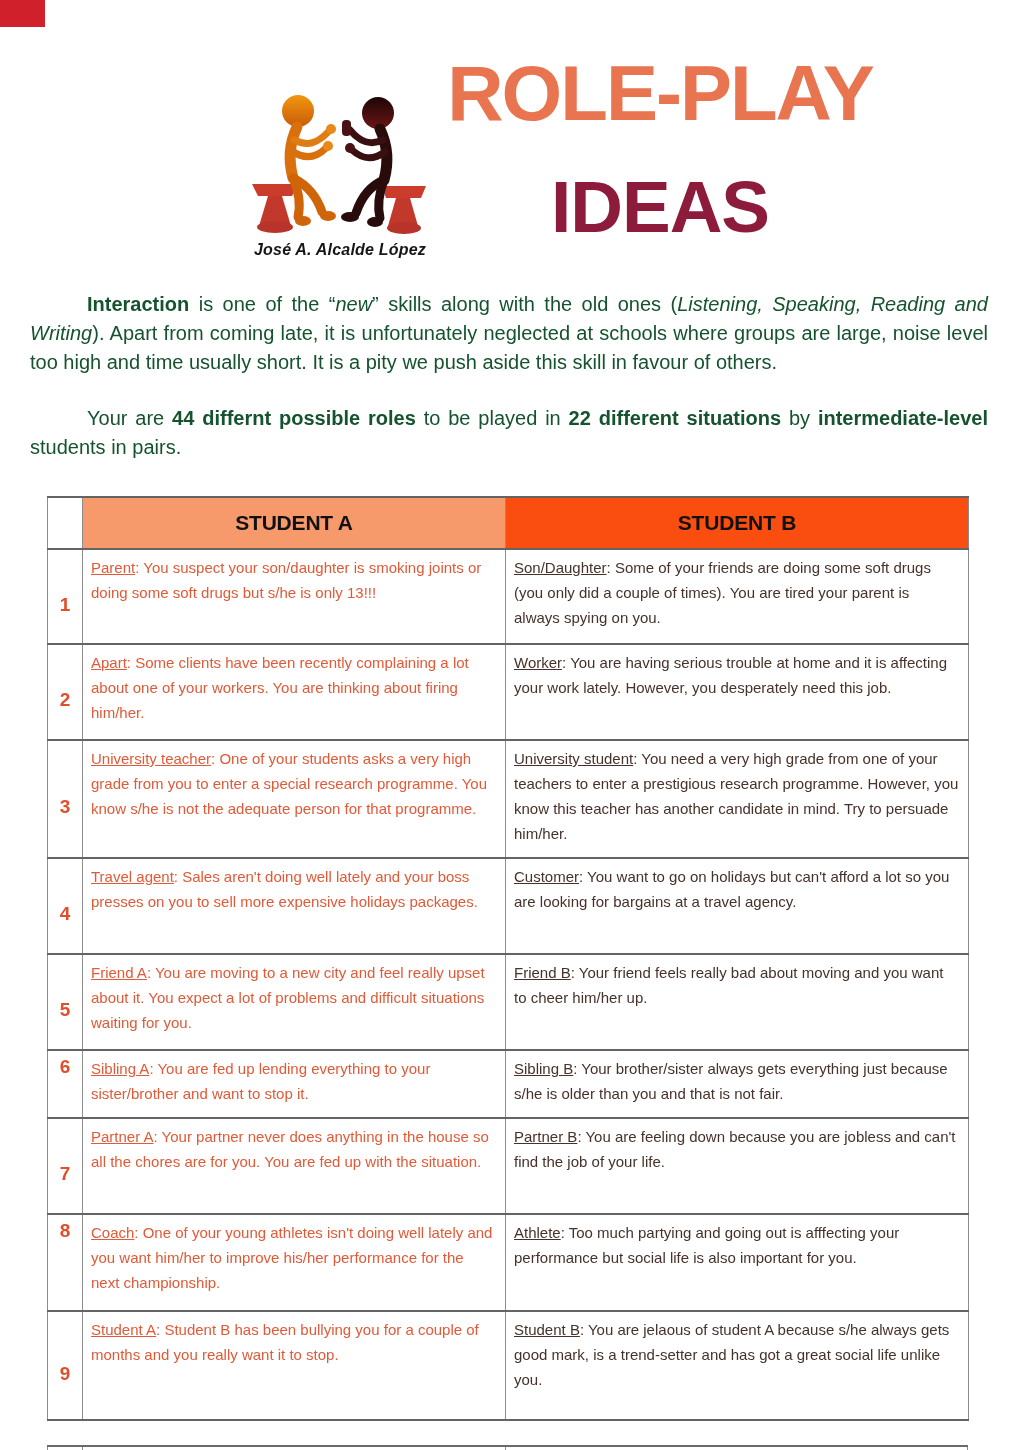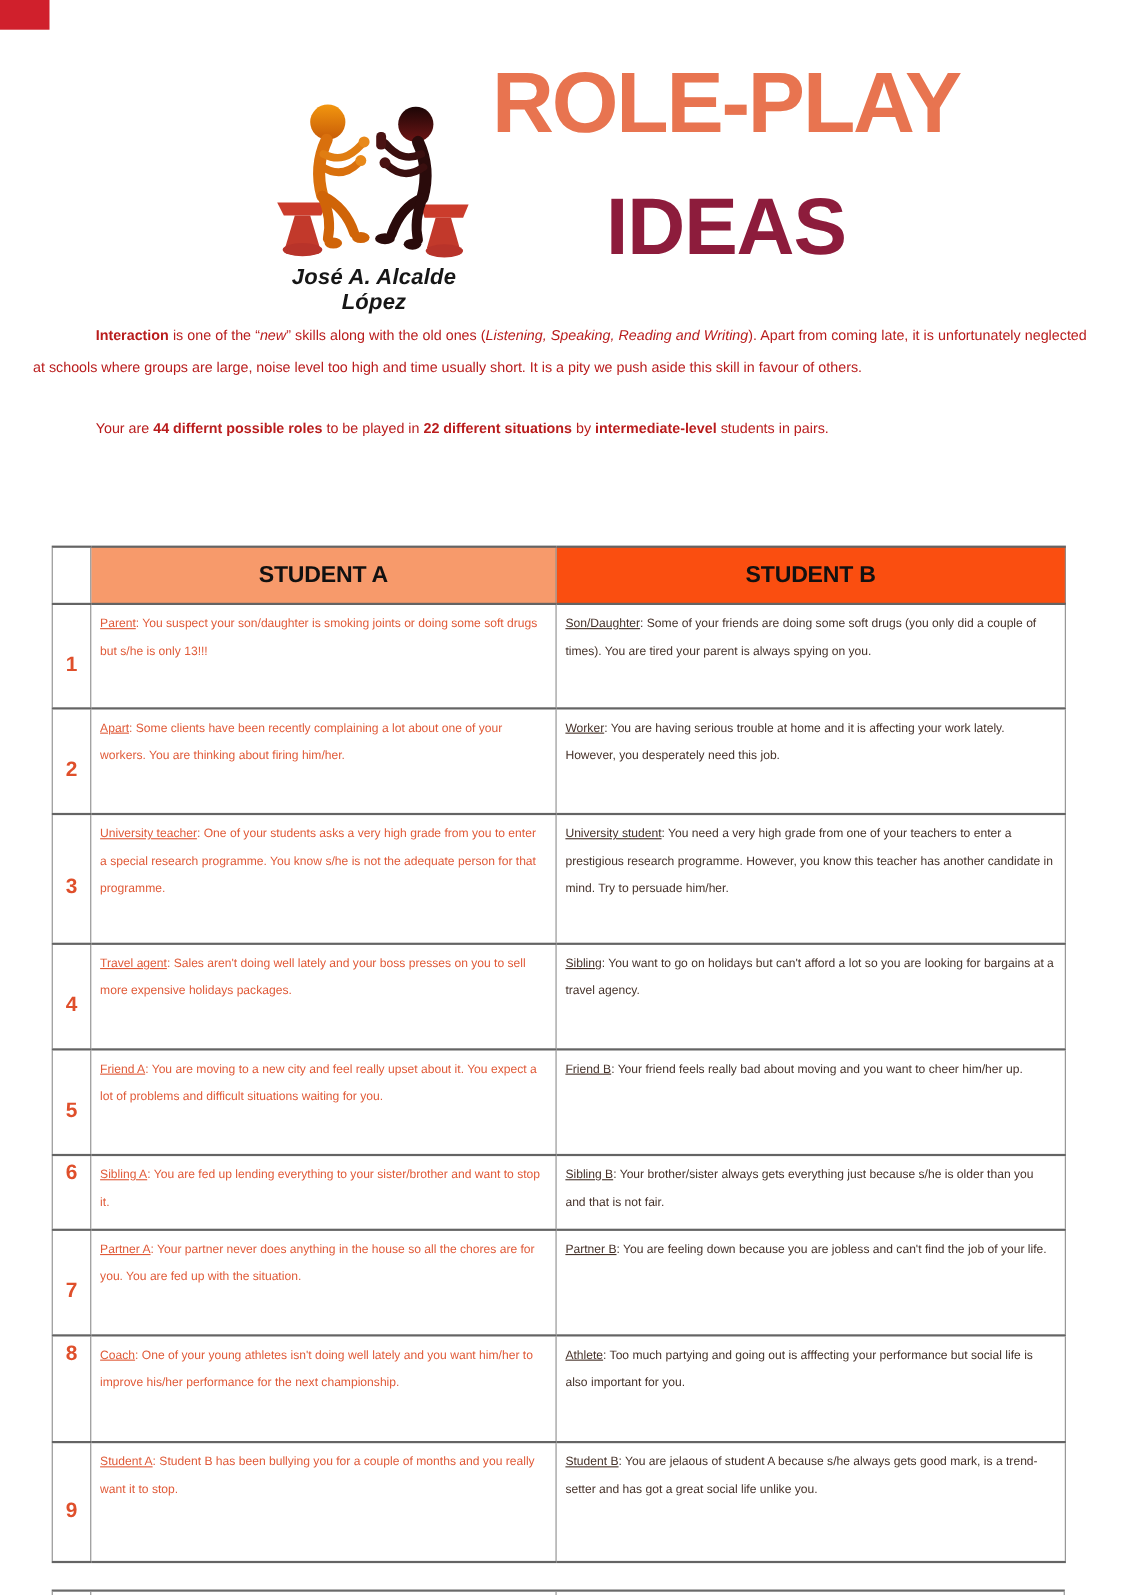--- a/index.html
+++ b/index.html
@@ -11,29 +11,29 @@
   html,body{margin:0;padding:0;}
   body{
     width:1024px;height:1450px;position:relative;overflow:hidden;
     background:#ffffff;font-family:"Liberation Sans",sans-serif;color:#1a1a1a;
   }
   .corner-mark{position:absolute;left:0;top:0;width:45px;height:27px;background:var(--corner);}
   .art{position:absolute;left:242px;top:86px;width:196px;height:152px;}
   .art svg{width:100%;height:100%;}
   .author{
     position:absolute;left:242px;top:241px;width:196px;text-align:center;
-    font-size:20px;font-weight:bold;font-style:italic;color:#161616;letter-spacing:.2px;
+    font-size:16px;font-weight:bold;font-style:italic;color:#161616;letter-spacing:.2px;
   }
   .titles{position:absolute;left:420px;top:58px;width:480px;text-align:center;}
   .title-1{font-size:78px;line-height:70px;font-weight:700;letter-spacing:-2px;color:var(--t1);}
   .title-2{font-size:73px;line-height:66px;font-weight:700;letter-spacing:-1px;color:var(--t2);margin-top:46px;}
   .intro{position:absolute;left:30px;top:290px;right:36px;}
   .intro p{
     margin:0;text-align:justify;text-indent:57px;
-    font-size:13px;line-height:29px;color:#b91c1c;
+    font-size:20px;line-height:29px;color:#14532d;
   }
   .intro p + p{margin-top:27px;}
   .intro .b{font-weight:bold;}
   .intro .i{font-style:italic;}
   table.roles{
     position:absolute;left:47px;top:468px;width:921px;
     border-collapse:collapse;table-layout:fixed;margin-top:28px;
   }
   table.roles col.c-num{width:35px;}
   table.roles col.c-a{width:423px;}
@@ -43,21 +43,21 @@
     border-top:2px solid #646464;border-bottom:2px solid #646464;
     vertical-align:top;
   }
   table.roles thead th{
     height:52px;vertical-align:middle;text-align:center;
     font-size:21px;font-weight:bold;color:#111;letter-spacing:-.2px;
   }
   th.ah{background:var(--hdrA);}
   th.bh{background:var(--hdrB);}
   th.numh{background:#ffffff;}
-  td.cell{padding:5px 9px 5px 8px;font-size:11px;line-height:25px;}
+  td.cell{padding:5px 9px 5px 8px;font-size:15px;line-height:25px;}
   td.cell.a{color:var(--colA);}
   td.cell.b{color:var(--colB);}
   td.cell .role{text-decoration:underline;}
   td.num{
     text-align:center;color:var(--num);font-weight:bold;font-size:19px;line-height:20px;
   }
   .peek{position:absolute;left:47px;top:1445px;width:921px;height:2px;background:#6a6a6a;}
   .peek i{position:absolute;top:2px;width:1px;height:3px;background:#8d8d8d;}
   .peek i:nth-child(1){left:0;}
   .peek i:nth-child(2){left:35px;}
@@ -161,21 +161,21 @@
           <td class="cell b"><span class="role">Worker</span>: You are having serious trouble at home and it is affecting your work lately. However, you desperately need this job.</td>
         </tr>
         <tr style="height: 118px;">
           <td class="num" style="padding-top: 56px;">3</td>
           <td class="cell a"><span class="role">University teacher</span>: One of your students asks a very high grade from you to enter a special research programme. You know s/he is not the adequate person for that programme.</td>
           <td class="cell b"><span class="role">University student</span>: You need a very high grade from one of your teachers to enter a prestigious research programme. However, you know this teacher has another candidate in mind. Try to persuade him/her.</td>
         </tr>
         <tr style="height: 96px;">
           <td class="num" style="padding-top: 45px;">4</td>
           <td class="cell a"><span class="role">Travel agent</span>: Sales aren't doing well lately and your boss presses on you to sell more expensive holidays packages.</td>
-          <td class="cell b"><span class="role">Sibling</span>: You want to go on holidays but can't afford a lot so you are looking for bargains at a travel agency.</td>
+          <td class="cell b"><span class="role">Customer</span>: You want to go on holidays but can't afford a lot so you are looking for bargains at a travel agency.</td>
         </tr>
         <tr style="height: 96px;">
           <td class="num" style="padding-top: 45px;">5</td>
           <td class="cell a"><span class="role">Friend A</span>: You are moving to a new city and feel really upset about it. You expect a lot of problems and difficult situations waiting for you.</td>
           <td class="cell b"><span class="role">Friend B</span>: Your friend feels really bad about moving and you want to cheer him/her up.</td>
         </tr>
         <tr style="height: 68px;">
           <td class="num" style="padding-top: 6px;">6</td>
           <td class="cell a"><span class="role">Sibling A</span>: You are fed up lending everything to your sister/brother and want to stop it.</td>
           <td class="cell b"><span class="role">Sibling B</span>: Your brother/sister always gets everything just because s/he is older than you and that is not fair.</td>

